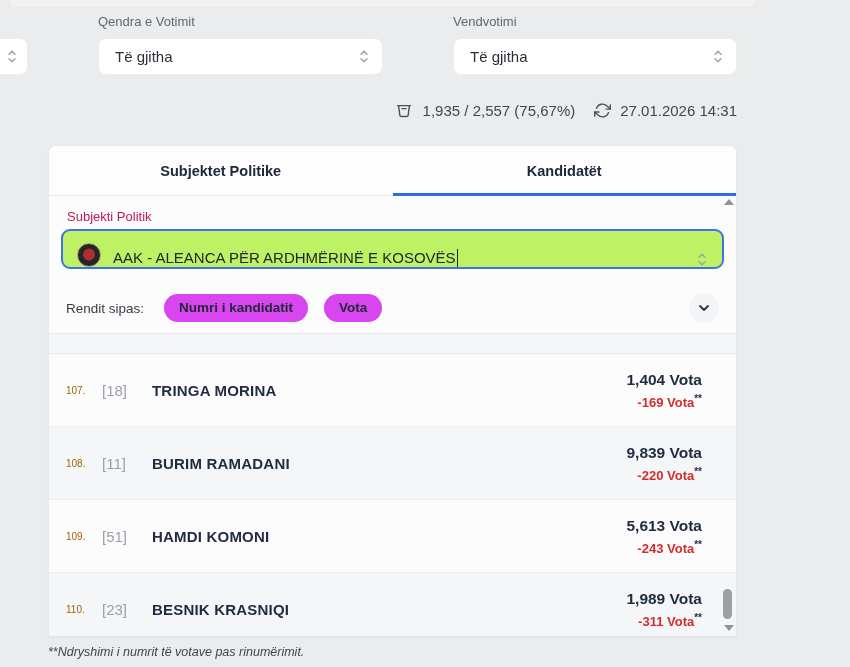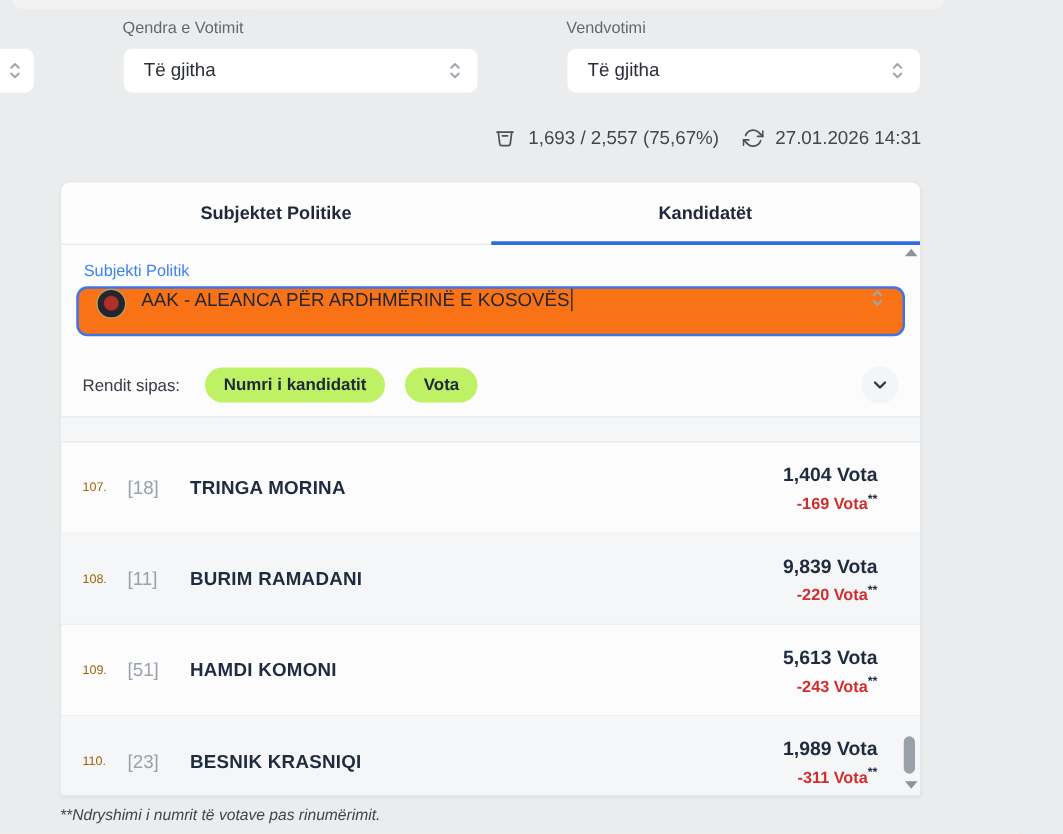--- a/index.html
+++ b/index.html
@@ -49,44 +49,44 @@
   }
   .tab {
     flex:1; display:flex; align-items:center; justify-content:center;
     font-size:14.5px; font-weight:700; color:#20293a; position:relative; cursor:pointer;
   }
   .tab.active::after {
     content:""; position:absolute; left:0; right:0; bottom:-1px; height:3px;
     background:#2e6be4;
   }
   .party-block { padding:13px 12px 0 12px; }
-  .party-block .lbl { font-size:13px; color:#3b82f6; margin:0 0 5px 6px; }
+  .party-block .lbl { font-size:13px; color:#be185d; margin:0 0 5px 6px; }
   .party-select {
-    height:40px; background:#f97316; border:2px solid #3d74e6; border-radius:9px;
-    display:flex; align-items:flex-start; padding:0 14px; cursor:pointer;
+    height:40px; background:#bef264; border:2px solid #3d74e6; border-radius:9px;
+    display:flex; align-items:flex-end; padding:0 14px; cursor:pointer;
   }
   .party-logo {
     width:24px; height:24px; border-radius:50%;
     background:radial-gradient(circle at 50% 48%, #b03028 0 34%, #23262c 40% 100%);
     border:1px solid #bfa065; flex:0 0 auto;
   }
   .party-select .val {
     margin-left:12px; font-size:15px; color:#22262d; font-weight:500;
     white-space:nowrap;
   }
   .caret { display:inline-block; width:1.5px; height:18px; background:#1d2026;
     margin-left:1px; vertical-align:-4px; }
   .party-select .updown { margin-left:auto; }
   
   .sort-row {
     margin:24px 17px 0 17px; display:flex; align-items:center; gap:16px;
   }
   .sort-row .lbl { font-size:13.5px; color:#363b44; margin-right:4px; }
   .pill {
-    border:none; border-radius:999px; background:#bef264; color:#202a38;
+    border:none; border-radius:999px; background:#d946ef; color:#202a38;
     font-family:inherit; font-size:13.5px; font-weight:700;
     padding:6px 15px; cursor:pointer; line-height:1.2;
   }
   .pill.active { background:#2e6be4; color:#fff; }
   .expand-btn {
     margin-left:auto; width:30px; height:30px; border-radius:50%;
     background:#f4f5f6; border:none; display:flex; align-items:center;
     justify-content:center; cursor:pointer;
   }
   
@@ -163,21 +163,21 @@
 
 <div class="stats">
   <span class="grp">
     <span>
       <svg width="20" height="20" viewBox="0 0 20 20" fill="none" stroke="#4c525a" stroke-width="1.4" stroke-linecap="round" stroke-linejoin="round">
         <path d="M3.6 5.6 h12.8"></path>
         <path d="M4.6 5.6 L5.8 15.1 c.1.8.8 1.4 1.6 1.4 h5.2 c.8 0 1.5-.6 1.6-1.4 L15.4 5.6"></path>
         <path d="M7.9 8.6 h4.2"></path>
       </svg>
     </span>
-    <span>1,693 / 2,557 (75,67%)</span>
+    <span>1,935 / 2,557 (75,67%)</span>
   </span>
   <span class="grp">
     <span>
       <svg width="17" height="17" viewBox="0 0 24 24" fill="none" stroke="#4c525a" stroke-width="2" stroke-linecap="round" stroke-linejoin="round">
         <polyline points="23 4 23 10 17 10"></polyline>
         <polyline points="1 20 1 14 7 14"></polyline>
         <path d="M3.51 9a9 9 0 0 1 14.85-3.36L23 10M1 14l4.64 4.36A9 9 0 0 0 20.49 15"></path>
       </svg>
     </span>
     <span>27.01.2026 14:31</span>

